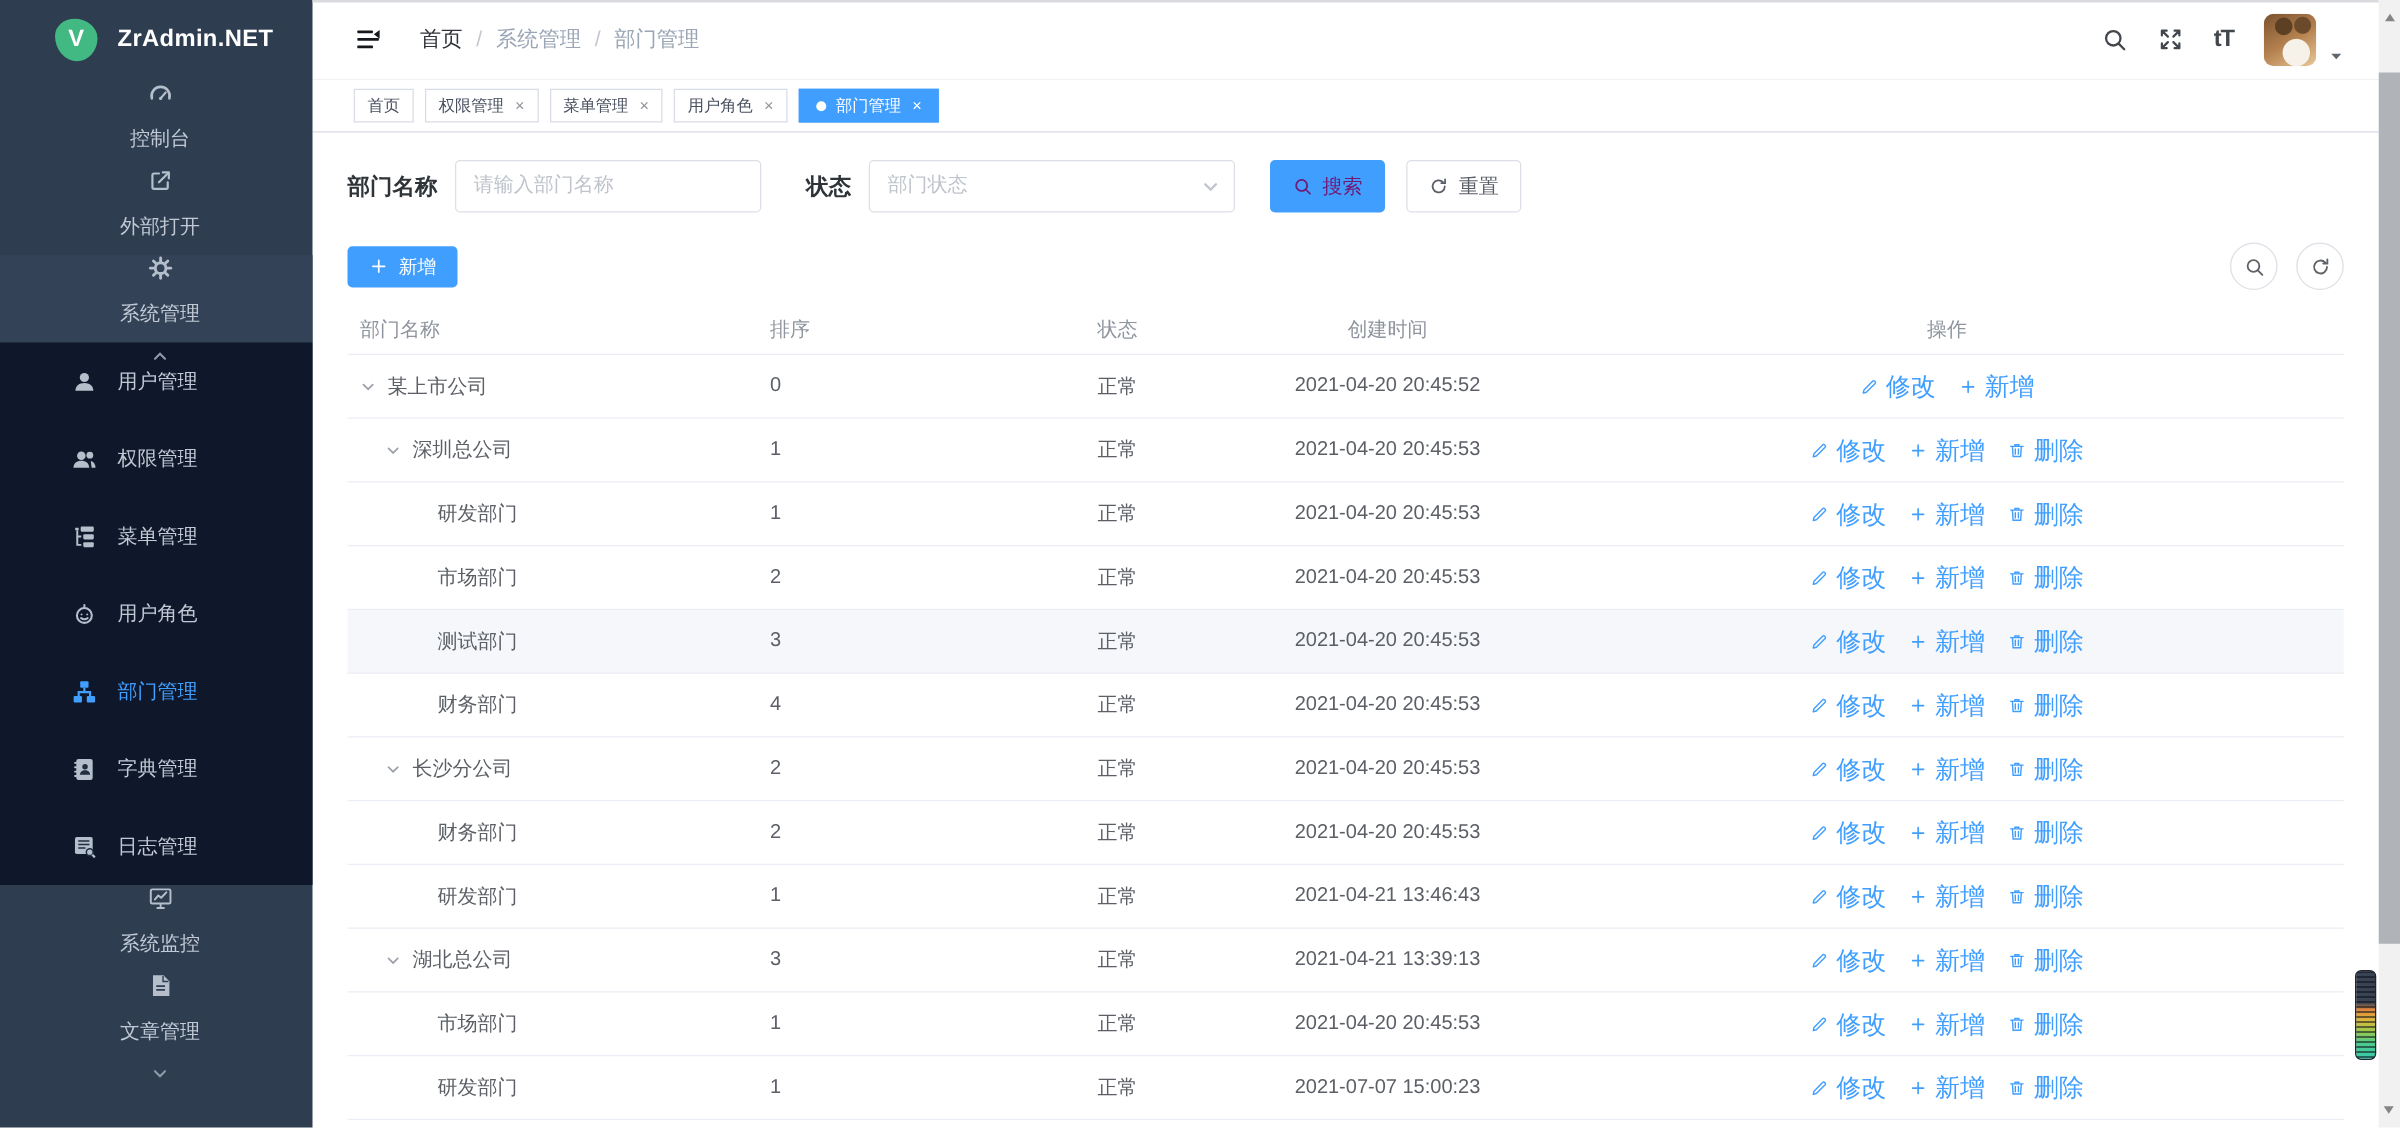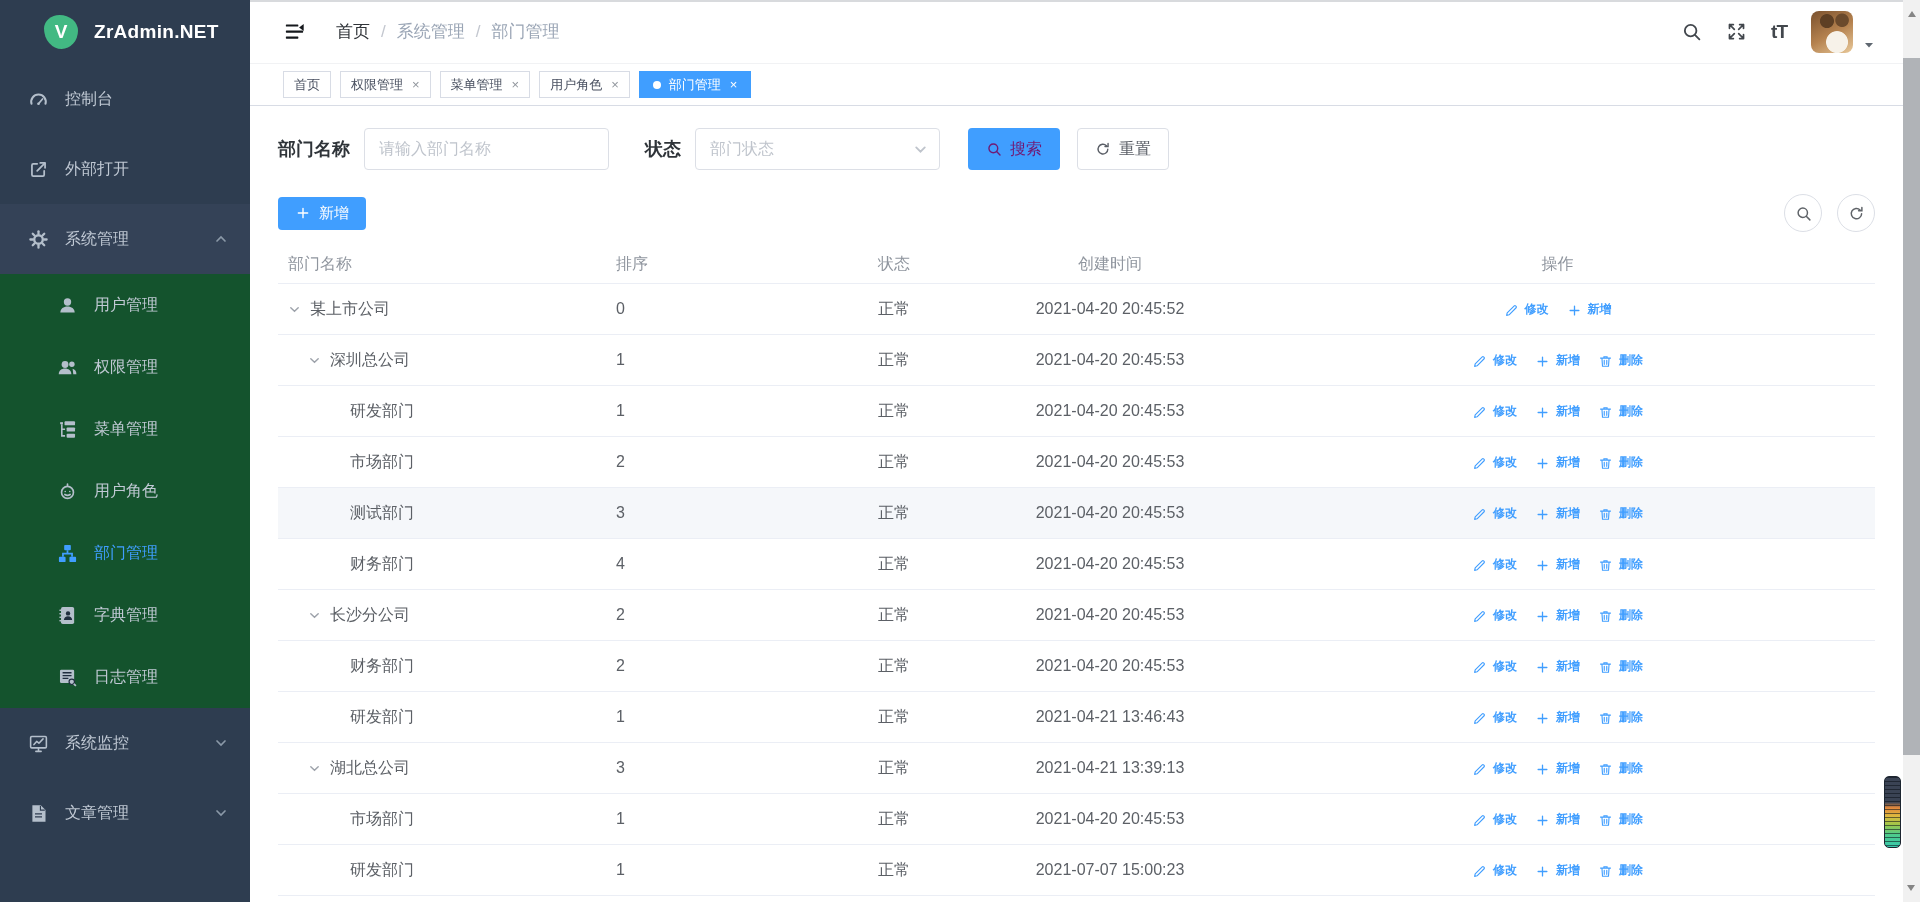--- a/index.html
+++ b/index.html
@@ -7,24 +7,24 @@
     font-family:"Liberation Sans","DejaVu Sans",sans-serif; }
   [data-icon] svg { width:100%; height:100%; display:block; }
 
   
   .sidebar { position:absolute; left:0; top:0; width:250px; height:902px; background:#2e3d50; z-index:5; }
   .logo-row { height:64px; display:flex; align-items:center; padding-left:44px; gap:16px; cursor:pointer; }
   .logo-blob { width:34px; height:34px; background:#42b983; color:#fff; font-weight:bold; font-size:19px;
     border-radius:46% 54% 48% 52% / 40% 46% 54% 60%; display:flex; align-items:center; justify-content:center; }
   .brand-text { color:#fff; font-size:19px; font-weight:700; letter-spacing:.3px; }
   .menu-item { display:flex; align-items:center; gap:16px; color:#c0c9d4; font-size:16px; cursor:pointer; }
-  .menu-item.top { height:70px; padding:0 22px 0 28px; }
+  .menu-item.top { height:70px; padding:0 22px 0 28px;flex-direction:column; }
   .menu-item.sub { height:62px; padding:0 22px 0 57px; }
   .menu-item.open { background:#344257; }
-  .submenu { background:#14532d; }
+  .submenu { background:#0f172a; }
   .mi-icon { width:21px; height:21px; flex:none; color:#b4bfcb; }
   .mi-label { flex:1; white-space:nowrap; }
   .mi-chevron { width:14px; height:14px; color:#8b99a8; flex:none; }
   .menu-item.active, .menu-item.active .mi-icon { color:#409EFF; }
 
   
   .main { position:absolute; left:250px; top:0; right:17px; height:902px; background:#fff; }
   .top-edge { position:absolute; top:0; left:0; right:0; height:2px; background:#d8dadd; z-index:9; }
 
   .header { height:64px; display:flex; align-items:center; padding:0 28px 0 33px; border-bottom:1px solid #f1f2f4; }
@@ -54,21 +54,21 @@
   .tab.active .close { color:#fff; }
 
   .content { padding:22px 28px 0 28px; }
 
   
   .filter-row { display:flex; align-items:center; }
   .flabel { font-size:18px; font-weight:700; color:#2f3439; margin-right:14px; white-space:nowrap; }
   .finput { width:245px; height:42px; border:1px solid #dcdfe6; border-radius:4px; padding:0 14px;
     font-size:16px; color:#606266; outline:none; font-family:inherit; }
   .finput::placeholder { color:#bfc4cc; }
-  .select-wrap { position:relative; width:245px;font-family:Liberation Serif, serif; }
+  .select-wrap { position:relative; width:293px;font-family:Liberation Serif, serif; }
   .select-wrap .finput { width:100%; padding-right:36px; }
   .sel-arrow { position:absolute; right:12px; top:14px; width:15px; height:15px; color:#bfc4cc; pointer-events:none; }
   .gap-lg { width:36px; flex:none; }
   .btn { display:flex; align-items:center; gap:8px; border-radius:4px; cursor:pointer; border:none;
     font-family:inherit; white-space:nowrap; }
   .btn-search { height:42px; padding:0 18px; background:#409EFF; color:#701a75; font-size:16px; margin-left:28px; }
   .btn-reset { height:42px; padding:0 17px; background:#fff; color:#5a5e66; font-size:16px;
     border:1px solid #dcdfe6; margin-left:17px; }
   .bicon { width:16px; height:16px; flex:none; }
 
@@ -87,21 +87,21 @@
   .trow.thead { height:38px; color:#8f959e; font-size:16px; }
   .trow.body { height:51px; color:#5c6066; font-size:16px; }
   .trow.body.hl { background:#f5f7fa; }
   .cell, .hcell { padding-left:10px; }
   .hcell.c, .cell.c { text-align:center; padding-left:0; }
   .cell.name { display:flex; align-items:center; padding-left:10px; }
   .indent { flex:none; }
   .arrow-slot { width:22px; flex:none; display:flex; align-items:center; }
   .ticon { width:13px; height:13px; color:#9da2aa; cursor:pointer; }
   .cell.ops { display:flex; justify-content:center; gap:18px; padding-left:0; }
-  .action-link { display:inline-flex; align-items:flex-end; gap:6px; color:#409EFF; font-size:12px; cursor:pointer;font-weight:bold; }
+  .action-link { display:inline-flex; align-items:center; gap:6px; color:#409EFF; font-size:20px; cursor:pointer; }
   .aicon { width:15px; height:15px; flex:none; }
 
   
   .scrollbar { position:absolute; right:0; top:0; width:17px; height:902px; background:#f1f1f1; z-index:20; }
   .sb-arrow-up { width:0; height:0; border:4px solid transparent; border-bottom:6px solid #858585; margin:7px auto 0; }
   .sb-arrow-down { position:absolute; bottom:7px; left:4px; width:0; height:0; border:4px solid transparent;
     border-top:6px solid #858585; }
   .sb-thumb { position:absolute; top:58px; left:0; width:17px; height:697px; background:#b0b3b7; cursor:pointer; }
   .audio-meter { position:absolute; right:19px; top:776px; width:17px; height:72px; border-radius:5px;
     z-index:30; border:1px solid #1c2530;

